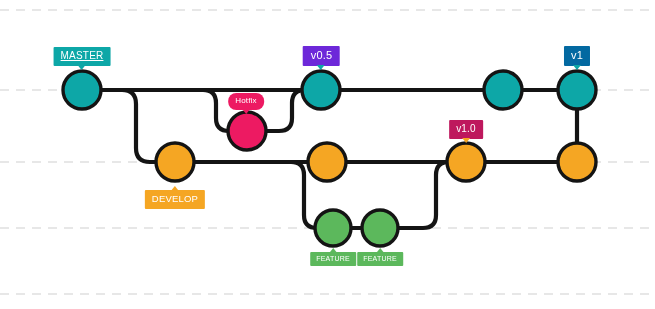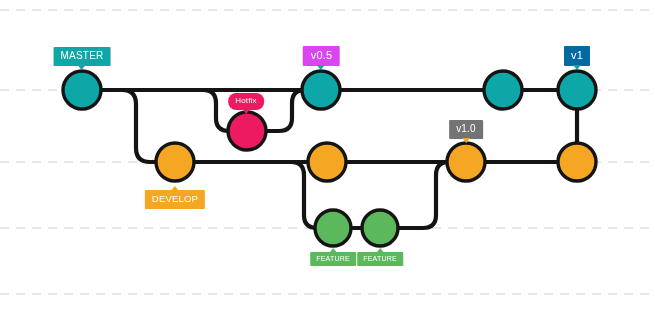--- a/index.html
+++ b/index.html
@@ -62,21 +62,21 @@
     bottom: -4px;
     margin-left: -4px;
     width: 0;
     height: 0;
     border-left: 4px solid transparent;
     border-right: 4px solid transparent;
     border-top-width: 5px;
     border-top-style: solid;
     border-top-color: inherit;
   }
-  .tag-master { font-size: 10px; }
+  .tag-master { font-size: 10px; text-decoration: underline; }
   .tag-v05    { font-size: 11px; }
   .tag-v1     { font-size: 11px; }
   .tag-hotfix { font-size: 8px; border-radius: 8px; }
   .tag-v10    { font-size: 10px; }
   .tag-develop{ font-size: 9.5px; }
   .tag-feature{ font-size: 7px; padding: 3px 6px 4px 6px; }
   .tag-below::after {
     bottom: auto;
     top: -4px;
     border-top: none;
@@ -136,33 +136,33 @@
 
       <circle class="node-circle" cx="333" cy="228" r="18" fill="#5CB85C"></circle>
       <circle class="node-circle" cx="380" cy="228" r="18" fill="#5CB85C"></circle>
     </g>
   </svg>
 
   <div class="tag tag-master" style="left:82px; top:47px; background:#0DA7A7; border-top-color:#0DA7A7;">
     <span>MASTER</span>
   </div>
 
-  <div class="tag tag-v05" style="left:321px; top:46px; background:#d946ef; border-top-color:#0DA7A7;padding-left:8px;">
+  <div class="tag tag-v05" style="left:321px; top:46px; background:#6d28d9; border-top-color:#0DA7A7;padding-left:8px;">
     <span>v0.5</span>
   </div>
 
   <div class="tag tag-v1" style="left:577px; top:46px; background:#0369a1; border-top-color:#0DA7A7;">
     <span>v1</span>
   </div>
 
   <div class="tag tag-hotfix" style="left:246px; top:93px; background:#ED1A62; border-top-color:#ED1A62;">
     <span>Hotfix</span>
   </div>
 
-  <div class="tag tag-v10" style="left:466px; top:120px; background:#737373; border-top-color:#F5A623;">
+  <div class="tag tag-v10" style="left:466px; top:120px; background:#be185d; border-top-color:#F5A623;">
     <span>v1.0</span>
   </div>
 
   <div class="tag tag-develop tag-below" style="left:175px; top:190px; background:#F5A623; border-bottom-color:#F5A623;text-align:center;">
     <span>DEVELOP</span>
   </div>
 
   <div class="tag tag-feature tag-below" style="left:333px; top:252px; background:#5CB85C; border-bottom-color:#5CB85C;">
     <span>FEATURE</span>
   </div>

